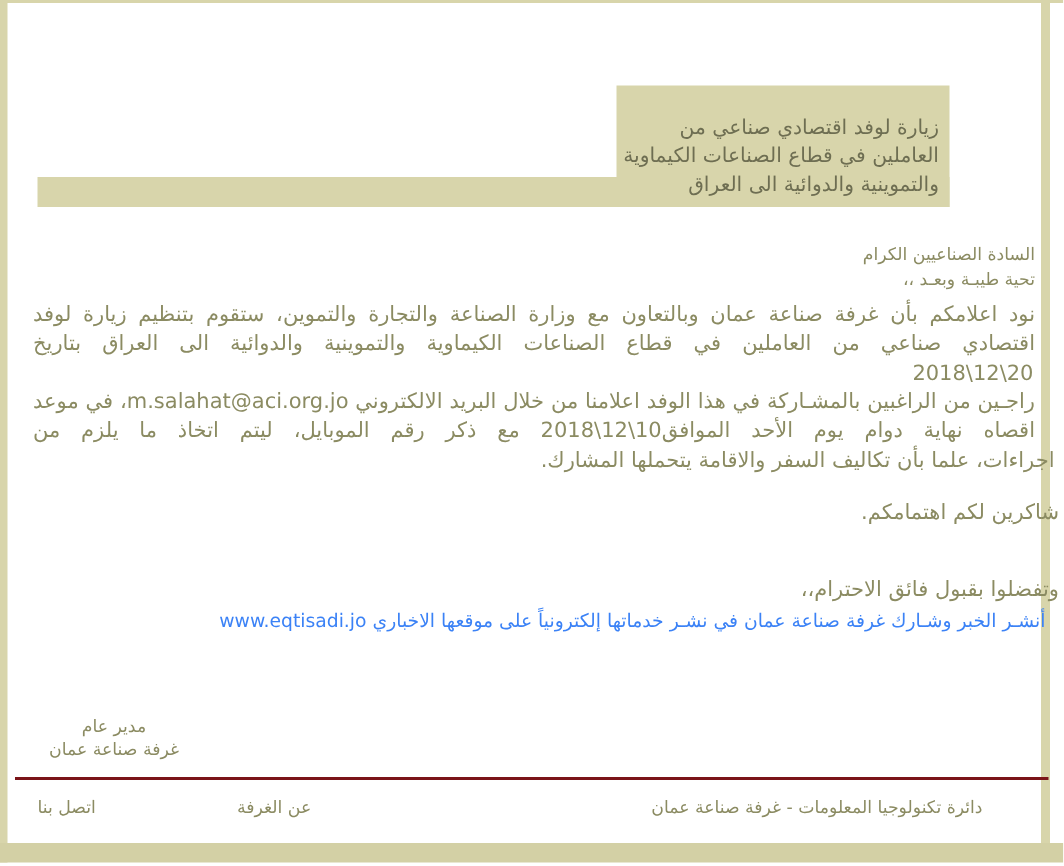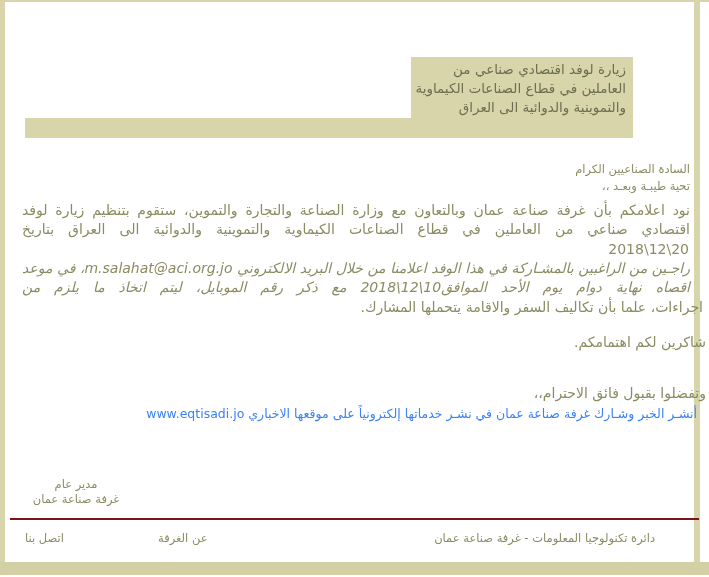--- a/index.html
+++ b/index.html
@@ -13,21 +13,21 @@
   }
   .edge-top{position:absolute;top:0;left:0;width:709px;height:2px;background:#d8d5ab;}
   .edge-left{position:absolute;top:0;left:0;width:5px;height:575px;background:#d8d5ab;}
   .edge-right{position:absolute;top:0;left:694px;width:6px;height:562px;background:#d8d5ab;}
 
   .header-band{position:absolute;top:118px;left:25px;width:608px;height:20px;background:#d8d5ab;}
   .title-box{
     position:absolute;top:57px;left:411px;width:222px;height:81px;
     background:#d8d5ab;color:#6e6e52;
     font-size:13.5px;line-height:19px;text-align:right;
-    padding:3px 7px 0 0;box-sizing:border-box;
+    padding:19px 7px 0 0;box-sizing:border-box;
   }
 
   .oliv{color:#8b8b62;}
   .small-line{position:absolute;right:19px;font-size:11.5px;line-height:15px;text-align:right;}
   .para{
     position:absolute;right:19px;left:22px;
     font-size:14px;line-height:19px;
     text-align:justify;text-align-last:justify;text-justify:inter-word;
   }
   .para-last{
@@ -64,21 +64,21 @@
   <div class="title-box">
     <span>زيارة لوفد اقتصادي صناعي من العاملين في قطاع الصناعات الكيماوية والتموينية والدوائية الى العراق</span>
   </div>
 
   <div class="small-line oliv" style="top:162px;">السادة الصناعيين الكرام</div>
   <div class="small-line oliv" style="top:179px;">تحية طيبـة وبعـد ،،</div>
 
   <div class="para oliv" style="top:201px;">نود اعلامكم بأن غرفة صناعة عمان وبالتعاون مع وزارة الصناعة والتجارة والتموين، ستقوم بتنظيم زيارة لوفد اقتصادي صناعي من العاملين في قطاع الصناعات الكيماوية والتموينية والدوائية الى العراق بتاريخ</div>
   <div class="para-last oliv" style="top:240px;left:230px;right:20px;">20\12\2018</div>
 
-  <div class="para oliv" style="top:259px;font-style:italic;">راجـين من الراغبين بالمشـاركة في هذا الوفد اعلامنا من خلال البريد الالكتروني m.salahat@aci.org.jo، في موعد اقصاه نهاية دوام يوم الأحد الموافق10\12\2018  مع ذكر رقم الموبايل،  ليتم اتخاذ ما يلزم من</div>
+  <div class="para oliv" style="top:259px;">راجـين من الراغبين بالمشـاركة في هذا الوفد اعلامنا من خلال البريد الالكتروني m.salahat@aci.org.jo، في موعد اقصاه نهاية دوام يوم الأحد الموافق10\12\2018  مع ذكر رقم الموبايل،  ليتم اتخاذ ما يلزم من</div>
   <div class="para-last oliv" style="top:298px;left:20px;right:6px;">اجراءات، علما بأن تكاليف السفر والاقامة يتحملها المشارك.</div>
 
   <div class="single-line oliv" style="top:333px;">شاكرين لكم اهتمامكم.</div>
 
   <div class="single-line oliv" style="top:384px;">وتفضلوا بقبول فائق الاحترام،،</div>
 
   <a class="share-line">أنشـر الخبر وشـارك غرفة صناعة عمان في نشـر خدماتها إلكترونياً على موقعها الاخباري www.eqtisadi.jo</a>
 
   <div class="signature">
     <div>مدير عام</div>

